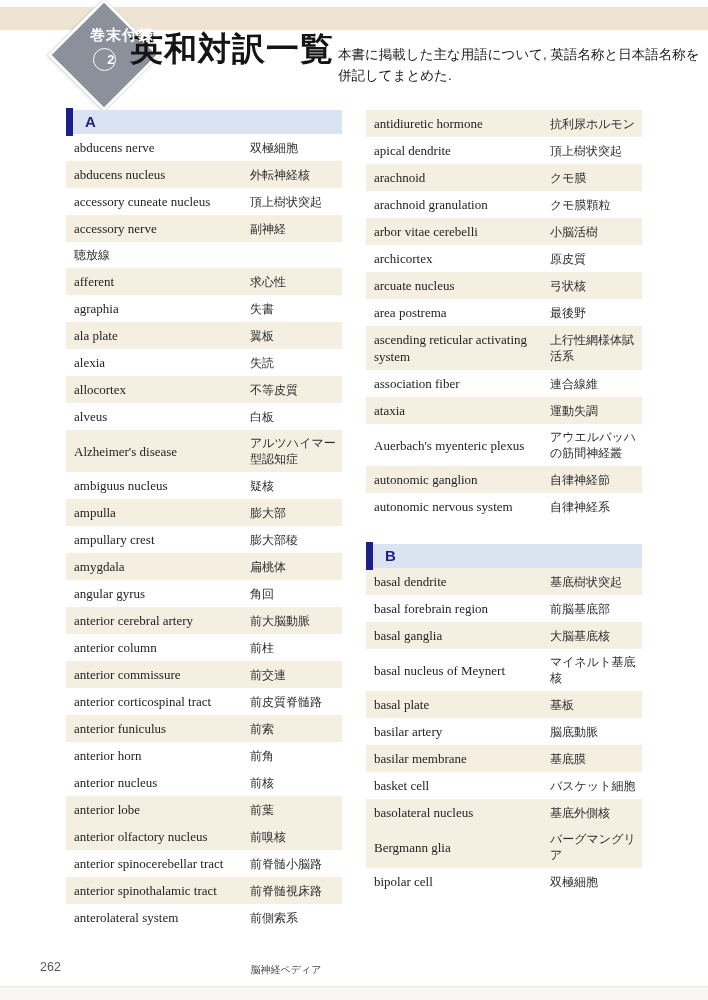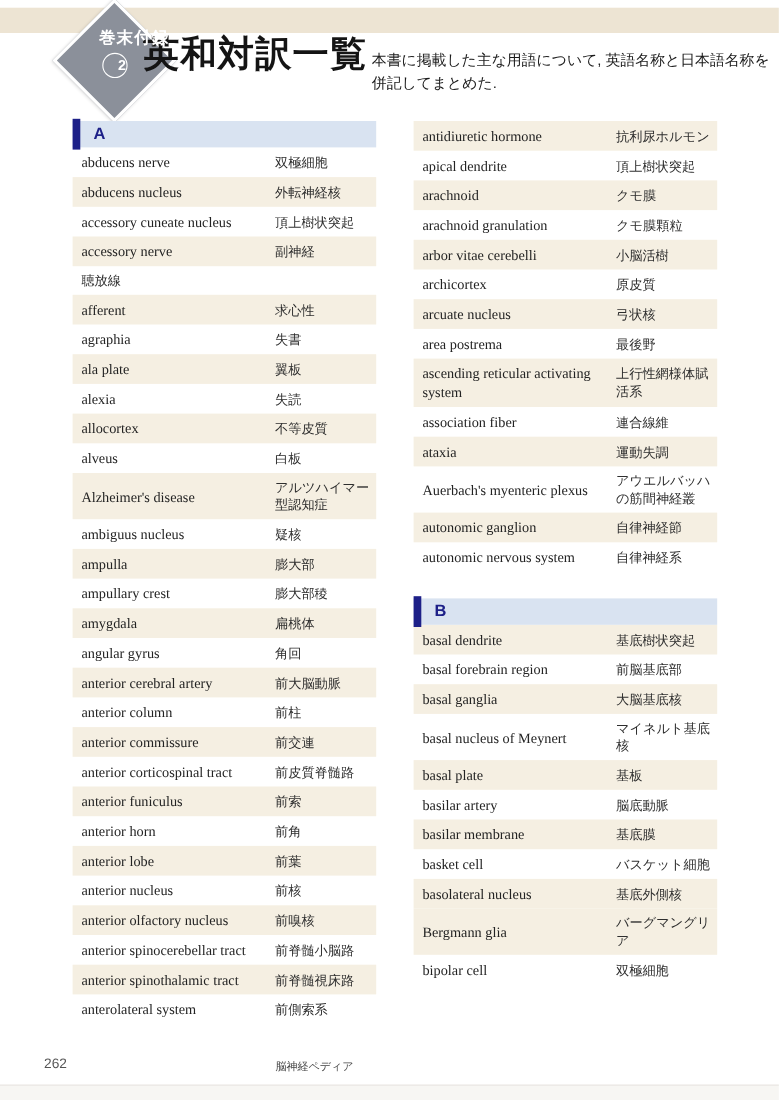--- a/index.html
+++ b/index.html
@@ -19,21 +19,21 @@
   .badge-label { font-size:15px; font-weight:bold; letter-spacing:1px; line-height:18px; }
   .badge-circle { width:21px; height:21px; border:1.5px solid #ffffff; border-radius:50%;
     margin:4px auto 0; font-size:13px; font-weight:bold; line-height:21px; }
   .page-title { position:absolute; left:130px; top:31px; margin:0;
     font-size:33px; font-weight:bold; color:#141414; letter-spacing:1px; line-height:1.1; }
   .page-desc { position:absolute; left:330px; top:36px; width:366px; margin:8px;
     font-size:13.5px; line-height:21px; color:#1a1a1a; }
   
   .col { position:absolute; top:110px; width:276px; }
   .col-left  { left:66px; }
-  .col-right { left:376px; }
+  .col-right { left:366px; }
   .section-header { position:relative; height:24px;
     background:var(--section-header-bg,#d9e3f1); }
   .col > .section-header:not(:first-child) { margin-top:24px; }
   .section-bar { position:absolute; left:0; top:-2px; width:7px; height:28px;
     background:var(--navy,#1d2088); }
   .section-letter { position:absolute; left:19px; top:0; line-height:24px;
     font-size:15px; font-weight:bold; color:var(--navy,#1d2088); }
   .row { display:flex; align-items:center; padding:5px 6px 5px 8px; box-sizing:border-box; }
   .row.shade { background:var(--row-beige,#f5efe2); }
   .cell-en { flex:0 0 176px; padding-right:4px; box-sizing:border-box;
@@ -149,27 +149,27 @@
       <span class="cell-ja">前皮質脊髄路</span>
     </div>
     <div class="row shade">
       <span class="cell-en">anterior funiculus</span>
       <span class="cell-ja">前索</span>
     </div>
     <div class="row">
       <span class="cell-en">anterior horn</span>
       <span class="cell-ja">前角</span>
     </div>
+    <div class="row">
+      <span class="cell-en">anterior nucleus</span>
+      <span class="cell-ja">前核</span>
+    </div>
     <div class="row shade">
       <span class="cell-en">anterior lobe</span>
       <span class="cell-ja">前葉</span>
-    </div>
-    <div class="row">
-      <span class="cell-en">anterior nucleus</span>
-      <span class="cell-ja">前核</span>
     </div>
     <div class="row shade">
       <span class="cell-en">anterior olfactory nucleus</span>
       <span class="cell-ja">前嗅核</span>
     </div>
     <div class="row">
       <span class="cell-en">anterior spinocerebellar tract</span>
       <span class="cell-ja">前脊髄小脳路</span>
     </div>
     <div class="row shade">

